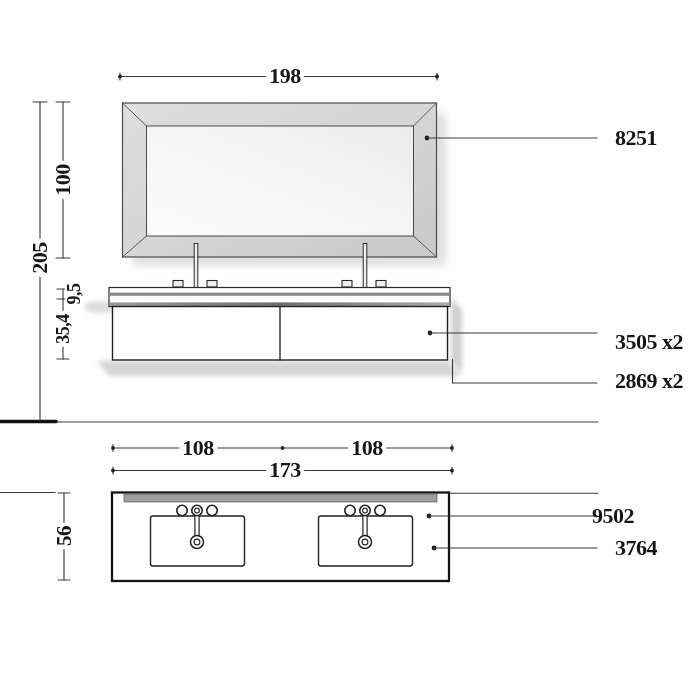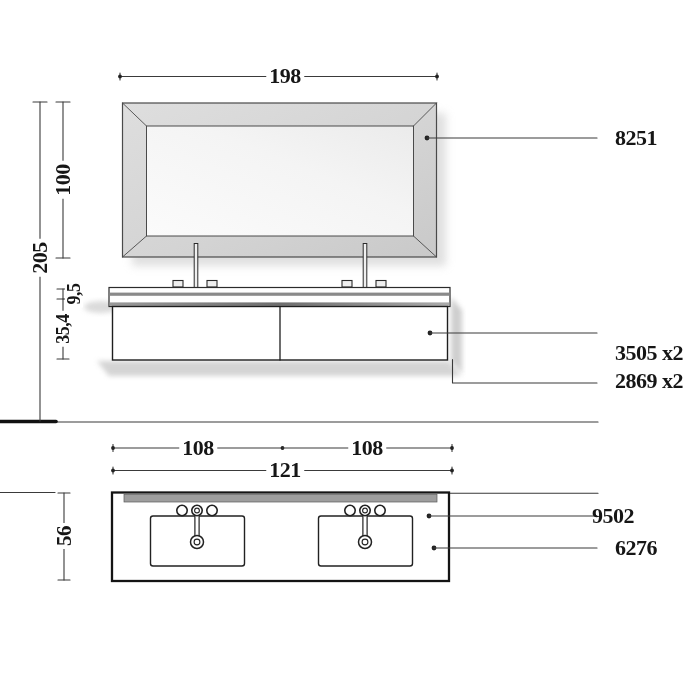--- a/index.html
+++ b/index.html
@@ -191,24 +191,24 @@
     </g>
   </svg>
 
   <div class="lbl fs22" style="left:285px;top:76px;">198</div>
   <div class="lbl rot fs22" style="left:63px;top:180px;">100</div>
   <div class="lbl rot fs22" style="left:40px;top:258px;">205</div>
   <div class="lbl rot fs19" style="left:74px;top:294px;">9,5</div>
   <div class="lbl rot fs19" style="left:63px;top:329px;">35,4</div>
 
   <div class="lbl callout fs22" style="left:615px;top:138px;">8251</div>
-  <div class="lbl callout fs22" style="left:615px;top:353px;">3505 x2</div>
+  <div class="lbl callout fs22" style="left:615px;top:342px;">3505 x2</div>
   <div class="lbl callout fs22" style="left:615px;top:381px;">2869 x2</div>
 
   <div class="lbl fs22" style="left:198px;top:448px;">108</div>
   <div class="lbl fs22" style="left:367px;top:448px;">108</div>
-  <div class="lbl fs22" style="left:285px;top:470px;">121</div>
+  <div class="lbl fs22" style="left:285px;top:470px;">173</div>
   <div class="lbl rot fs21" style="left:64px;top:536px;">56</div>
 
   <div class="lbl callout fs22" style="left:592px;top:516px;">9502</div>
-  <div class="lbl callout fs22" style="left:615px;top:548px;">6276</div>
+  <div class="lbl callout fs22" style="left:615px;top:548px;">3764</div>
 
 </div>
 
 </body></html>

